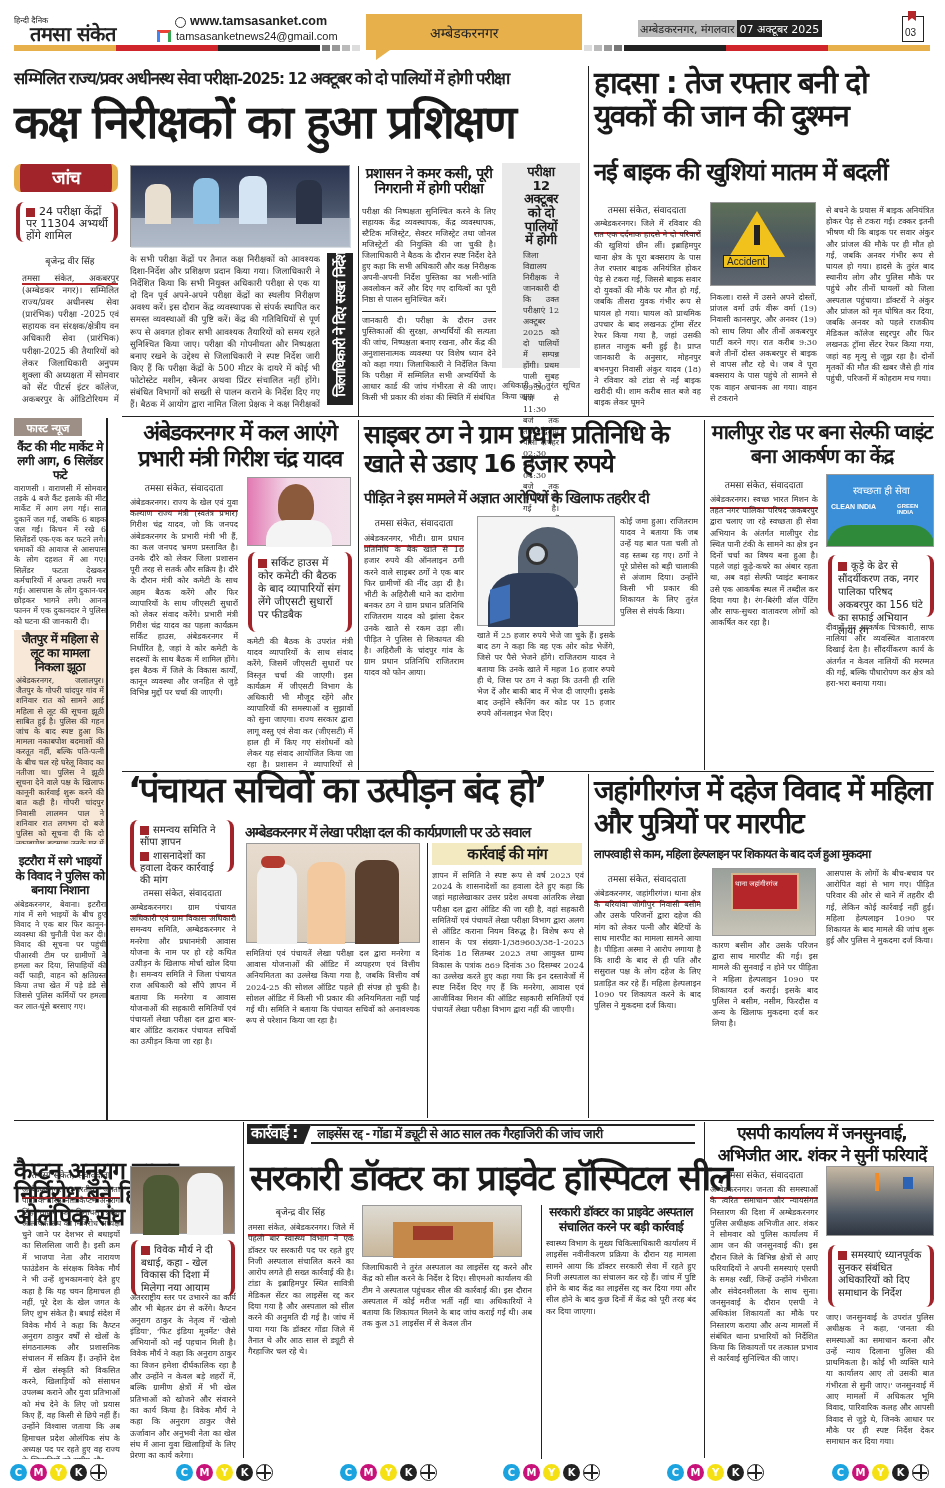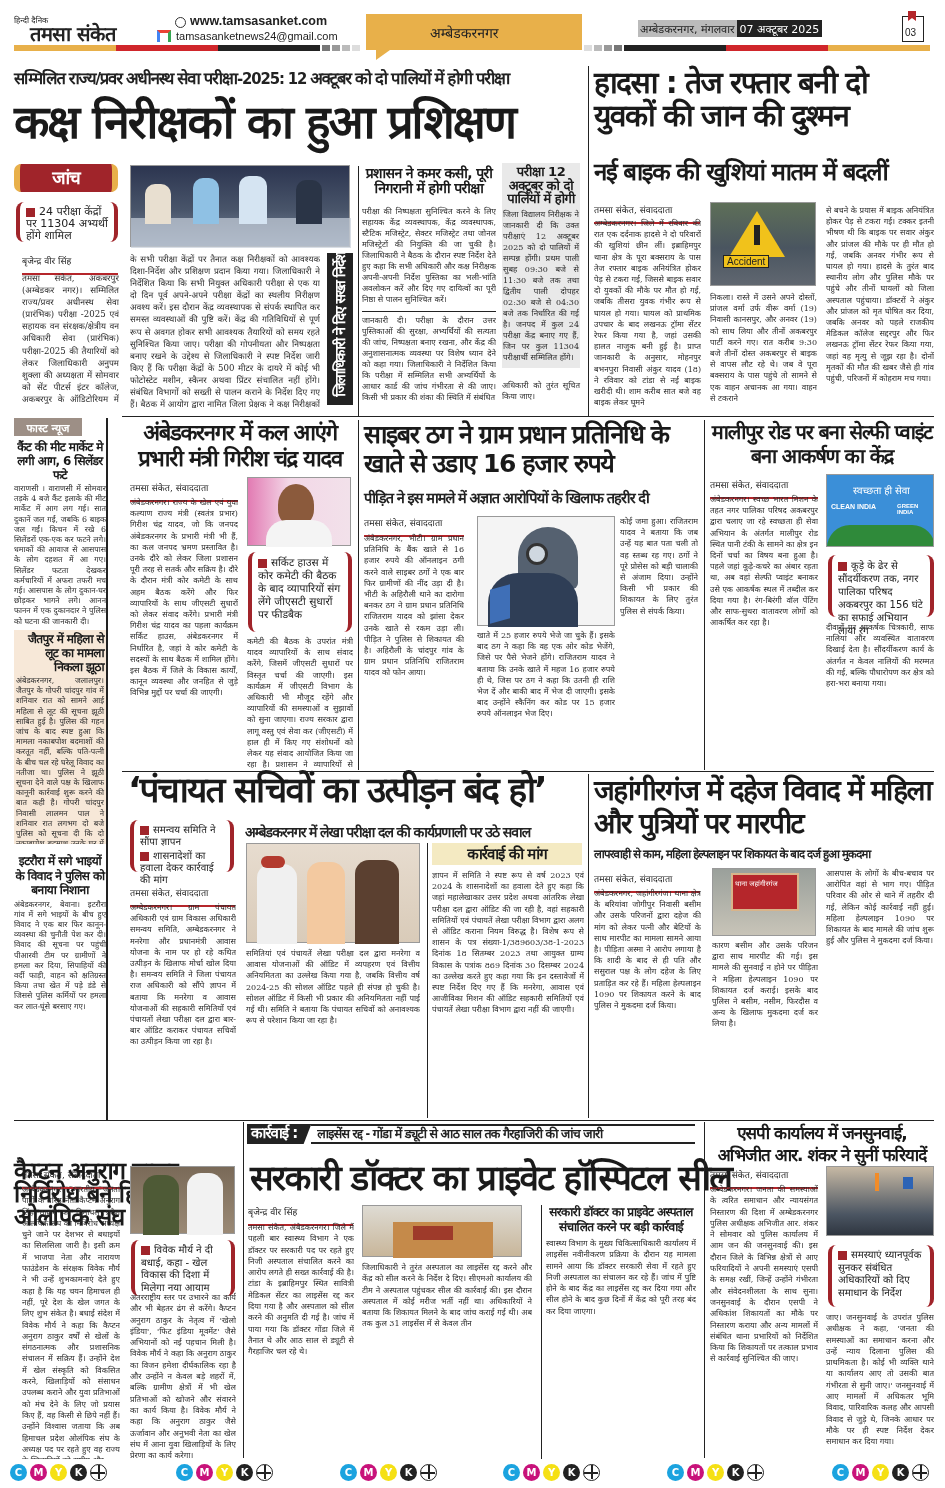--- a/index.html
+++ b/index.html
@@ -2,21 +2,21 @@
 <html><head>
 <meta charset="utf-8">
 <style>
 *{box-sizing:border-box;margin:0;padding:0}
 body{width:945px;height:1488px;background:#fff;font-family:"DejaVu Serif",serif;color:#222;position:relative;overflow:hidden}
 .abs{position:absolute}
 .sans{font-family:"Liberation Sans","DejaVu Sans",sans-serif}
 .cond{font-family:"DejaVu Sans",sans-serif;font-stretch:condensed}
 .hd{font-family:"DejaVu Sans",sans-serif;font-weight:bold;color:#1a1a1a;letter-spacing:-1px;line-height:1.05}
 .body{font-size:8.6px;line-height:12.1px;text-align:justify;color:#2b2b2b}
-.byline{font-size:9px;border-bottom:2px solid #b5262b;padding-bottom:6px;margin-bottom:4px}
+.byline{font-size:9px;text-align:center;border-bottom:2px solid #b5262b;padding-bottom:16px;margin-bottom:4px}
 .photo{background:#888;border:1px solid #999}
 .callout{border-left:4px solid #a0242a;border-right:4px solid #a0242a;border-radius:8px;padding:4px 6px;font-family:"DejaVu Sans",sans-serif;font-size:11px;line-height:14px;color:#222}
 .sq{display:inline-block;width:9px;height:9px;background:#a0242a;margin-right:4px;vertical-align:middle}
 .vline{position:absolute;width:1px;background:#222}
 .cmyk{display:flex;gap:3px;align-items:center}
 .cmyk span{display:inline-block;width:17px;height:17px;border-radius:50%;color:#fff;font:bold 10px "DejaVu Sans",sans-serif;text-align:center;line-height:17px}
 </style>
 </head>
 <body>
 
@@ -82,21 +82,21 @@
 <div class="abs" style="left:327px;top:253px;width:26px;height:152px;background:#222;overflow:hidden">
   <div class="abs hd" style="left:-62px;top:64px;width:150px;transform:rotate(-90deg);color:#fff;font-size:14px;text-align:center;white-space:nowrap">जिलाधिकारी ने दिए सख्त निर्देश</div>
 </div>
 
 <div class="vline" style="left:358px;top:166px;height:250px"></div>
 <div class="abs hd" style="left:364px;top:166px;width:130px;font-size:14px;text-align:center;letter-spacing:-0.6px">प्रशासन ने कमर कसी, पूरी निगरानी में होगी परीक्षा</div>
 <div class="abs body" style="left:362px;top:206px;width:134px;height:98px;overflow:hidden;font-size:8px;line-height:11px">परीक्षा की निष्पक्षता सुनिश्चित करने के लिए सहायक केंद्र व्यवस्थापक, केंद्र व्यवस्थापक, स्टैटिक मजिस्ट्रेट, सेक्टर मजिस्ट्रेट तथा जोनल मजिस्ट्रेटों की नियुक्ति की जा चुकी है। जिलाधिकारी ने बैठक के दौरान स्पष्ट निर्देश देते हुए कहा कि सभी अधिकारी और कक्ष निरीक्षक अपनी-अपनी निर्देश पुस्तिका का भली-भांति अवलोकन करें और दिए गए दायित्वों का पूरी निष्ठा से पालन सुनिश्चित करें।</div>
 <div class="abs" style="left:362px;top:311px;width:134px;height:1px;background:#222"></div>
 <div class="abs body" style="left:362px;top:315px;width:134px;height:96px;overflow:hidden;font-size:8px;line-height:11px">जानकारी दी। परीक्षा के दौरान उत्तर पुस्तिकाओं की सुरक्षा, अभ्यर्थियों की सत्यता की जांच, निष्पक्षता बनाए रखना, और केंद्र की अनुशासनात्मक व्यवस्था पर विशेष ध्यान देने को कहा गया। जिलाधिकारी ने निर्देशित किया कि परीक्षा में सम्मिलित सभी अभ्यर्थियों के आधार कार्ड की जांच गंभीरता से की जाए। किसी भी प्रकार की शंका की स्थिति में संबंधित</div>
 
-<div class="abs" style="left:502px;top:163px;width:78px;height:205px;background:#e9e9e9;padding:2px 1px">
+<div class="abs" style="left:502px;top:163px;width:78px;height:205px;background:#e9e9e9;padding:2px 21px">
   <div class="hd" style="font-size:13px;text-align:center;letter-spacing:-0.5px;margin-bottom:3px">परीक्षा 12 अक्टूबर को दो पालियों में होगी</div>
   <div class="body" style="font-size:8px;line-height:11px">जिला विद्यालय निरीक्षक ने जानकारी दी कि उक्त परीक्षाएं 12 अक्टूबर 2025 को दो पालियों में सम्पन्न होंगी। प्रथम पाली सुबह 09:30 बजे से 11:30 बजे तक तथा द्वितीय पाली दोपहर 02:30 बजे से 04:30 बजे तक निर्धारित की गई है। जनपद में कुल 24 परीक्षा केंद्र बनाए गए हैं, जिन पर कुल 11304 परीक्षार्थी सम्मिलित होंगे।</div>
 </div>
 <div class="abs body" style="left:502px;top:380px;width:78px;font-size:8px;line-height:11px">अधिकारी को तुरंत सूचित किया जाए।</div>
 
 <div class="vline" style="left:588px;top:66px;height:350px"></div>
 <div class="abs hd" style="left:594px;top:66px;width:340px;font-size:30px;letter-spacing:-1.6px;line-height:33px">हादसा : तेज रफ्तार बनी दो युवकों की जान की दुश्मन</div>
 <div class="abs hd" style="left:594px;top:160px;width:340px;font-size:24px;letter-spacing:-1.4px;white-space:nowrap">नई बाइक की खुशियां मातम में बदलीं</div>
 <div class="abs byline" style="left:594px;top:203px;width:106px">तमसा संकेत, संवाददाता</div>
 <div class="abs body" style="left:594px;top:218px;width:107px;height:196px;overflow:hidden;font-size:8px;line-height:11.2px">अम्बेडकरनगर। जिले में रविवार की रात एक दर्दनाक हादसे ने दो परिवारों की खुशियां छीन लीं। इब्राहिमपुर थाना क्षेत्र के पूरा बक्सराय के पास तेज रफ्तार बाइक अनियंत्रित होकर पेड़ से टकरा गई, जिससे बाइक सवार दो युवकों की मौके पर मौत हो गई, जबकि तीसरा युवक गंभीर रूप से घायल हो गया। घायल को प्राथमिक उपचार के बाद लखनऊ ट्रॉमा सेंटर रेफर किया गया है, जहां उसकी हालत नाजुक बनी हुई है। प्राप्त जानकारी के अनुसार, मोहनपुर बभनपुरा निवासी अंकुर यादव (18) ने रविवार को टांडा से नई बाइक खरीदी थी। शाम करीब सात बजे वह बाइक लेकर घूमने</div>
@@ -110,21 +110,21 @@
 
 <div class="abs" style="left:122px;top:416px;width:812px;height:1px;background:#222"></div>
 
 <div class="abs" style="left:14px;top:418px;width:94px;height:702px;border-right:2px solid #222;">
   <div style="background:#9d8f86;height:18px;width:68px;display:flex;align-items:center;justify-content:center;">
     <span style="color:#fff;font:bold 11px 'DejaVu Sans',sans-serif">फास्ट न्यूज</span>
   </div>
   <div class="hd" style="font-size:12px;text-align:center;margin-top:4px;letter-spacing:-0.6px;line-height:14px">कैंट की मीट मार्केट मे लगी आग, 6 सिलेंडर फटे</div>
   <div class="body" style="font-size:7.8px;line-height:10.2px;height:142px;overflow:hidden;margin-top:2px">वाराणसी । वाराणसी में सोमवार तड़के 4 बजे कैंट इलाके की मीट मार्केट में आग लग गई। सात दुकानें जल गईं, जबकि 6 बाइक जल गईं। किचन में रखे 6 सिलेंडरों एक-एक कर फटने लगे। धमाकों की आवाज से आसपास के लोग दहशत में आ गए। सिलेंडर फटता देखकर कर्मचारियों में अफरा तफरी मच गई। आसपास के लोग दुकान-घर छोड़कर भागने लगे। आनन फानन में एक दुकानदार ने पुलिस को घटना की जानकारी दी।</div>
   <div style="background:#f7e8d8;margin-top:4px;padding:2px;height:214px;overflow:hidden">
-    <div class="hd" style="font-size:12px;text-align:right;letter-spacing:-0.6px;line-height:14px">जैतपुर में महिला से लूट का मामला निकला झूठा</div>
+    <div class="hd" style="font-size:12px;text-align:center;letter-spacing:-0.6px;line-height:14px">जैतपुर में महिला से लूट का मामला निकला झूठा</div>
     <div class="body" style="font-size:7.8px;line-height:10.2px;margin-top:2px">अंबेडकरनगर, जलालपुर। जैतपुर के गोपरी चांदपुर गांव में शनिवार रात को सामने आई महिला से लूट की सूचना झूठी साबित हुई है। पुलिस की गहन जांच के बाद स्पष्ट हुआ कि मामला नकाबपोश बदमाशों की करतूत नहीं, बल्कि पति-पत्नी के बीच चल रहे घरेलू विवाद का नतीजा था। पुलिस ने झूठी सूचना देने वाले पक्ष के खिलाफ कानूनी कार्रवाई शुरू करने की बात कही है। गोपरी चांदपुर निवासी लालमन पाल ने शनिवार रात लगभग दो बजे पुलिस को सूचना दी कि दो नकाबपोश बदमाश उनके घर में घुसे और उनकी पत्नी सुमन देवी को बंधक बनाकर गहने और नकदी लूट कर फरार हो गए।</div>
   </div>
   <div class="hd" style="font-size:12px;text-align:center;letter-spacing:-0.6px;line-height:14.5px;margin-top:10px">इटरौरा में सगे भाइयों के विवाद ने पुलिस को बनाया निशाना</div>
   <div class="body" style="font-size:7.8px;line-height:10.2px;height:160px;overflow:hidden;margin-top:2px">अंबेडकरनगर, बेवाना। इटरौरा गांव में सगे भाइयों के बीच हुए विवाद ने एक बार फिर कानून-व्यवस्था की चुनौती पेश कर दी। विवाद की सूचना पर पहुंची पीआरवी टीम पर ग्रामीणों ने हमला कर दिया, सिपाहियों की वर्दी फाड़ी, वाहन को क्षतिग्रस्त किया तथा खेत में पड़े डंडे से जिससे पुलिस कर्मियों पर हमला कर लात-घूंसे बरसाए गए।</div>
 </div>
 
 <div class="abs hd" style="left:124px;top:420px;width:232px;font-size:22px;letter-spacing:-1.3px;line-height:26px;text-align:center">अंबेडकरनगर में कल आएंगे प्रभारी मंत्री गिरीश चंद्र यादव</div>
 <div class="abs byline" style="left:130px;top:481px;width:108px">तमसा संकेत, संवाददाता</div>
 <div class="abs body" style="left:130px;top:497px;width:108px;height:272px;overflow:hidden;font-size:8px;line-height:11.2px">अंबेडकरनगर। राज्य के खेल एवं युवा कल्याण राज्य मंत्री (स्वतंत्र प्रभार) गिरीश चंद्र यादव, जो कि जनपद अंबेडकरनगर के प्रभारी मंत्री भी हैं, का कल जनपद भ्रमण प्रस्तावित है। उनके दौरे को लेकर जिला प्रशासन पूरी तरह से सतर्क और सक्रिय है। दौरे के दौरान मंत्री कोर कमेटी के साथ अहम बैठक करेंगे और फिर व्यापारियों के साथ जीएसटी सुधारों को लेकर संवाद करेंगे। प्रभारी मंत्री गिरीश चंद्र यादव का पहला कार्यक्रम सर्किट हाउस, अंबेडकरनगर में निर्धारित है, जहां वे कोर कमेटी के सदस्यों के साथ बैठक में शामिल होंगे। इस बैठक में जिले के विकास कार्यों, कानून व्यवस्था और जनहित से जुड़े विभिन्न मुद्दों पर चर्चा की जाएगी।</div>
 <div class="abs photo" style="left:247px;top:477px;width:104px;height:69px;background:linear-gradient(90deg,#e27bb3 0%,#f3d7e7 40%,#f2e1ea 100%)">

